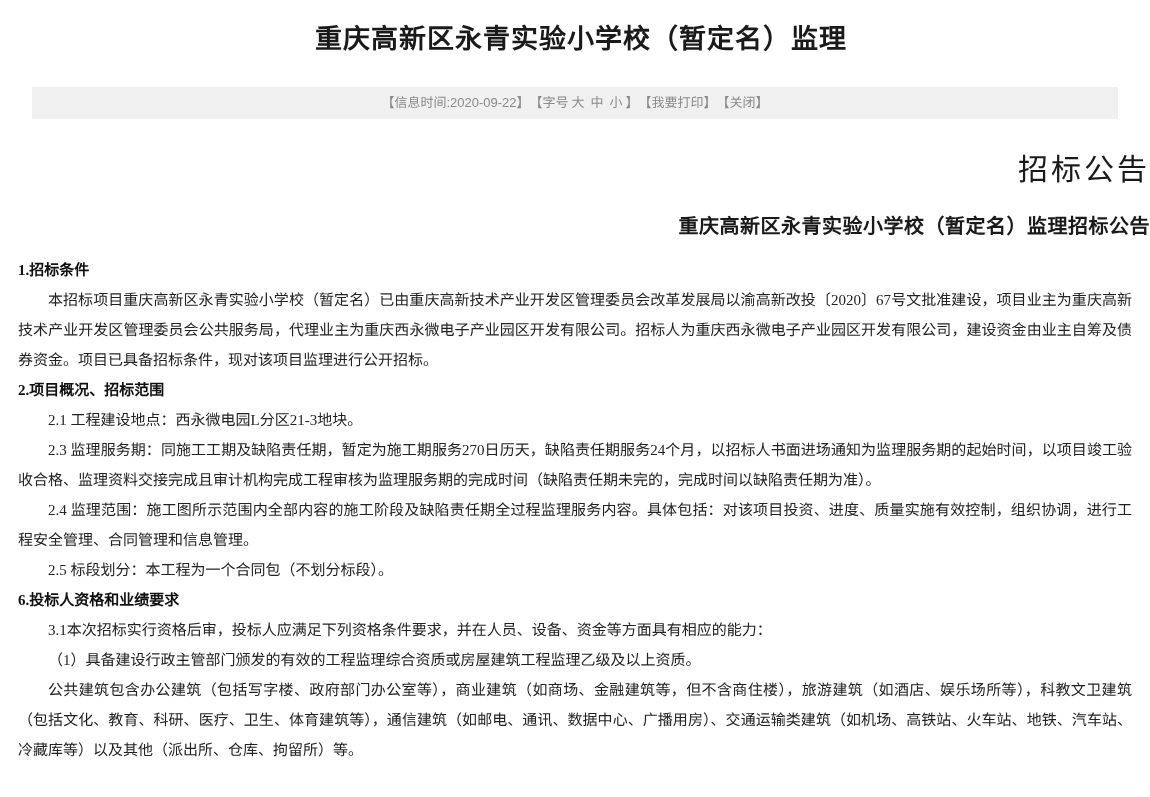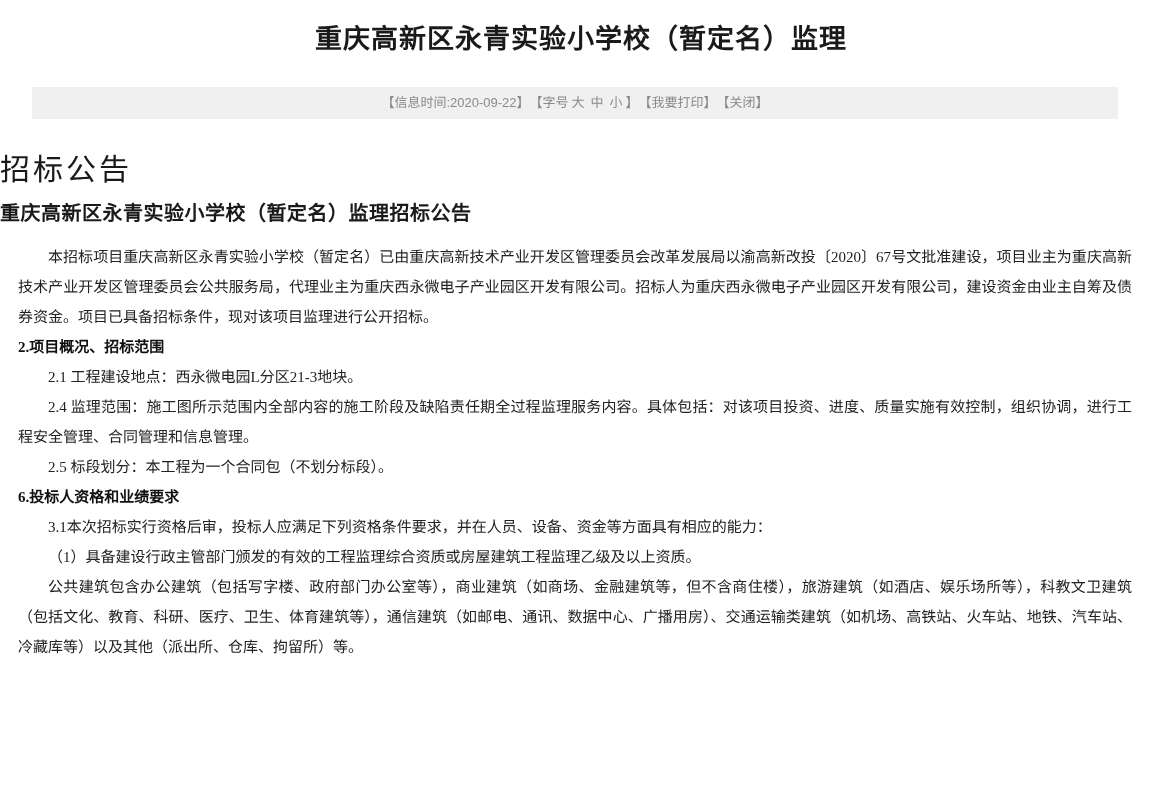--- a/index.html
+++ b/index.html
@@ -60,30 +60,30 @@
     cursor: pointer;
   }
   .info-bar .fontsize-opt {
     display: inline-block;
     padding: 0 3px;
     cursor: pointer;
   }
 
   
   .main-title {
-    text-align: left;
+    text-align: right;
     font-size: 30px;
     font-weight: normal;
     letter-spacing: 3px;
-    margin: 26px 0 8px 0;
+    margin: 26px 0 21px 0;
     color: #1a1a1a;
     font-family: Liberation Sans, sans-serif;
   }
   .sub-title {
-    text-align: left;
+    text-align: right;
     font-size: 20px;
     font-weight: bold;
     margin: 0 0 16px 0;
     color: #1a1a1a;
     letter-spacing: 0.5px;
     font-family: "Liberation Serif", "DejaVu Serif", serif;
   }
 
   
   .content {
@@ -123,24 +123,26 @@
 
   <div class="info-bar">
     <span class="seg">【信息时间:</span><span class="seg">2020-09-22</span><span class="seg">】</span><span class="seg">【字号</span><span class="fontsize-opt">大</span><span class="fontsize-opt">中</span><span class="fontsize-opt">小</span><span class="seg">】</span><span class="seg link">【我要打印】</span><span class="seg link">【关闭】</span>
   </div>
 
   <div class="main-title">招标公告</div>
   <div class="sub-title">重庆高新区永青实验小学校（暂定名）监理招标公告</div>
 
   <div class="content">
 
+    <p class="sec-head">1.招标条件</p>
     <p class="para-indent">本招标项目重庆高新区永青实验小学校（暂定名）已由重庆高新技术产业开发区管理委员会改革发展局以渝高新改投〔2020〕67号文批准建设，项目业主为重庆高新技术产业开发区管理委员会公共服务局，代理业主为重庆西永微电子产业园区开发有限公司。招标人为重庆西永微电子产业园区开发有限公司，建设资金由业主自筹及债券资金。项目已具备招标条件，现对该项目监理进行公开招标。</p>
 
     <p class="sec-head">2.项目概况、招标范围</p>
     <p class="para-sub">2.1  工程建设地点：西永微电园L分区21-3地块。</p>
+    <p class="para-sub">2.3  监理服务期：同施工工期及缺陷责任期，暂定为施工期服务270日历天，缺陷责任期服务24个月，以招标人书面进场通知为监理服务期的起始时间，以项目竣工验收合格、监理资料交接完成且审计机构完成工程审核为监理服务期的完成时间（缺陷责任期未完的，完成时间以缺陷责任期为准）。</p>
     <p class="para-sub">2.4  监理范围：施工图所示范围内全部内容的施工阶段及缺陷责任期全过程监理服务内容。具体包括：对该项目投资、进度、质量实施有效控制，组织协调，进行工程安全管理、合同管理和信息管理。</p>
     <p class="para-sub">2.5  标段划分：本工程为一个合同包（不划分标段）。</p>
 
     <p class="sec-head">6.投标人资格和业绩要求</p>
     <p class="para-sub">3.1本次招标实行资格后审，投标人应满足下列资格条件要求，并在人员、设备、资金等方面具有相应的能力：</p>
     <p class="para-sub">（1）具备建设行政主管部门颁发的有效的工程监理综合资质或房屋建筑工程监理乙级及以上资质。</p>
     <p class="para-indent">公共建筑包含办公建筑（包括写字楼、政府部门办公室等），商业建筑（如商场、金融建筑等，但不含商住楼），旅游建筑（如酒店、娱乐场所等），科教文卫建筑（包括文化、教育、科研、医疗、卫生、体育建筑等），通信建筑（如邮电、通讯、数据中心、广播用房）、交通运输类建筑（如机场、高铁站、火车站、地铁、汽车站、冷藏库等）以及其他（派出所、仓库、拘留所）等。</p>
 
   </div>
 </div>

